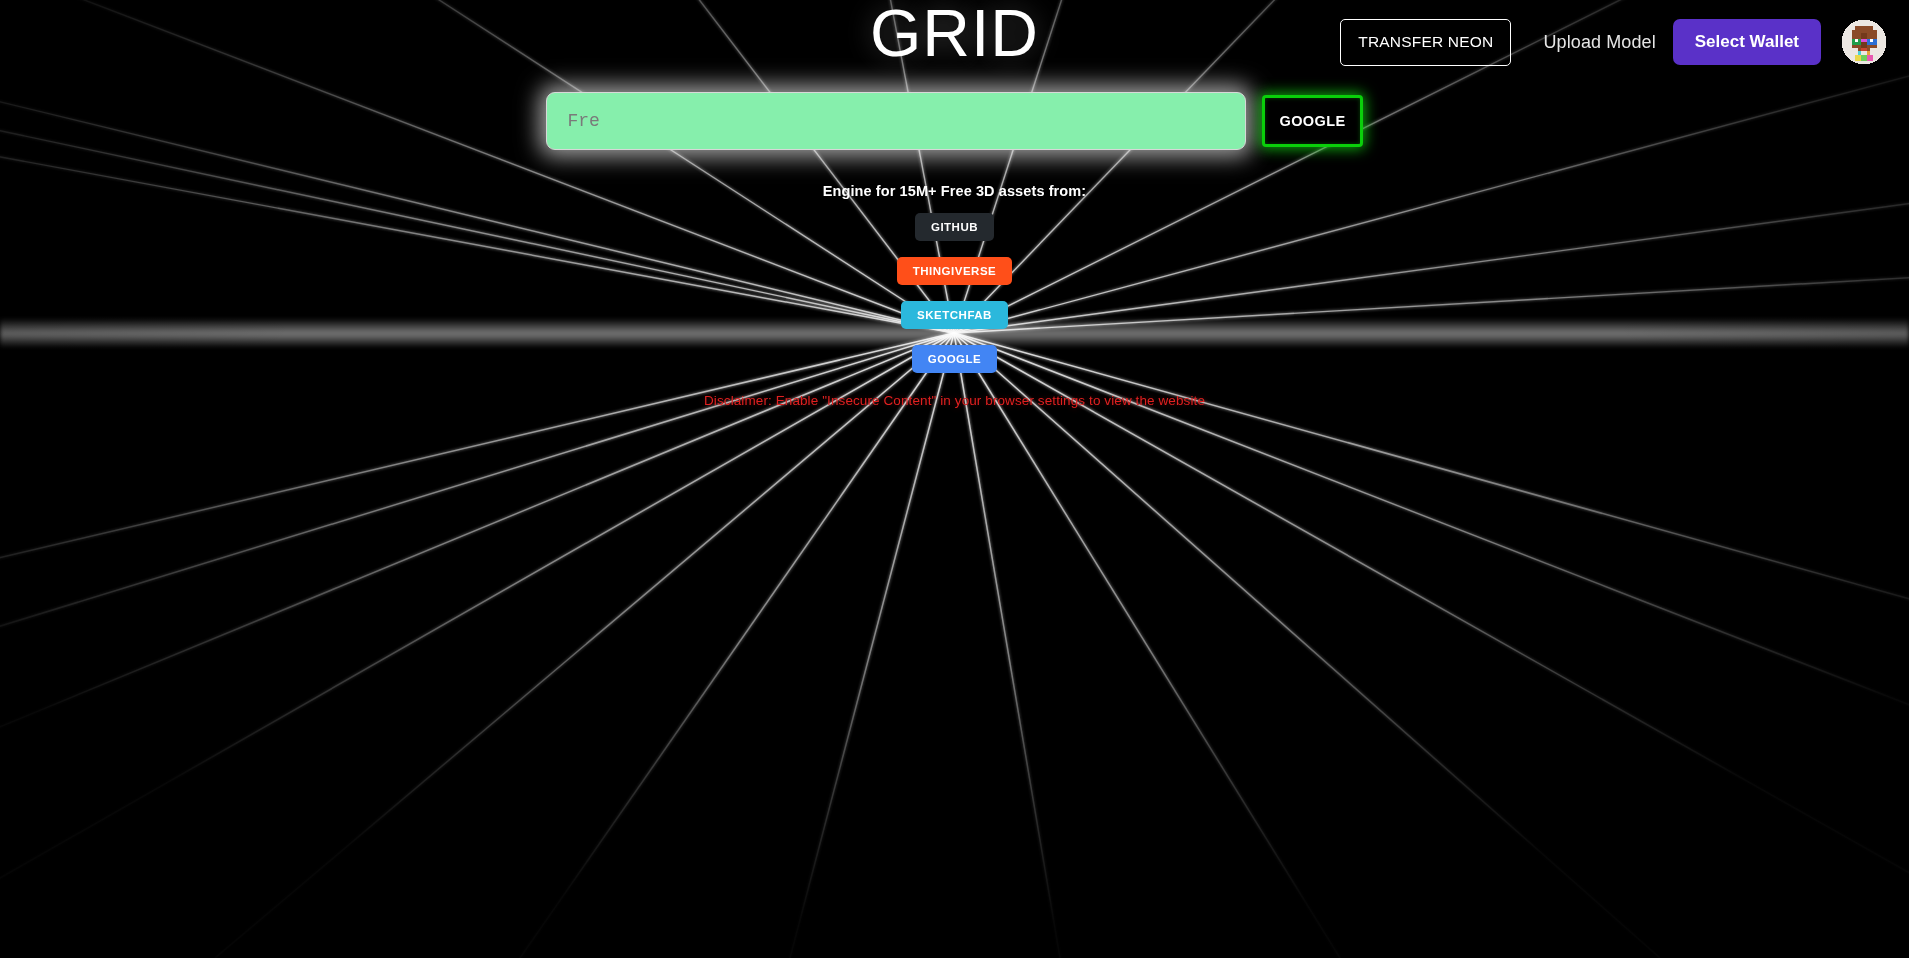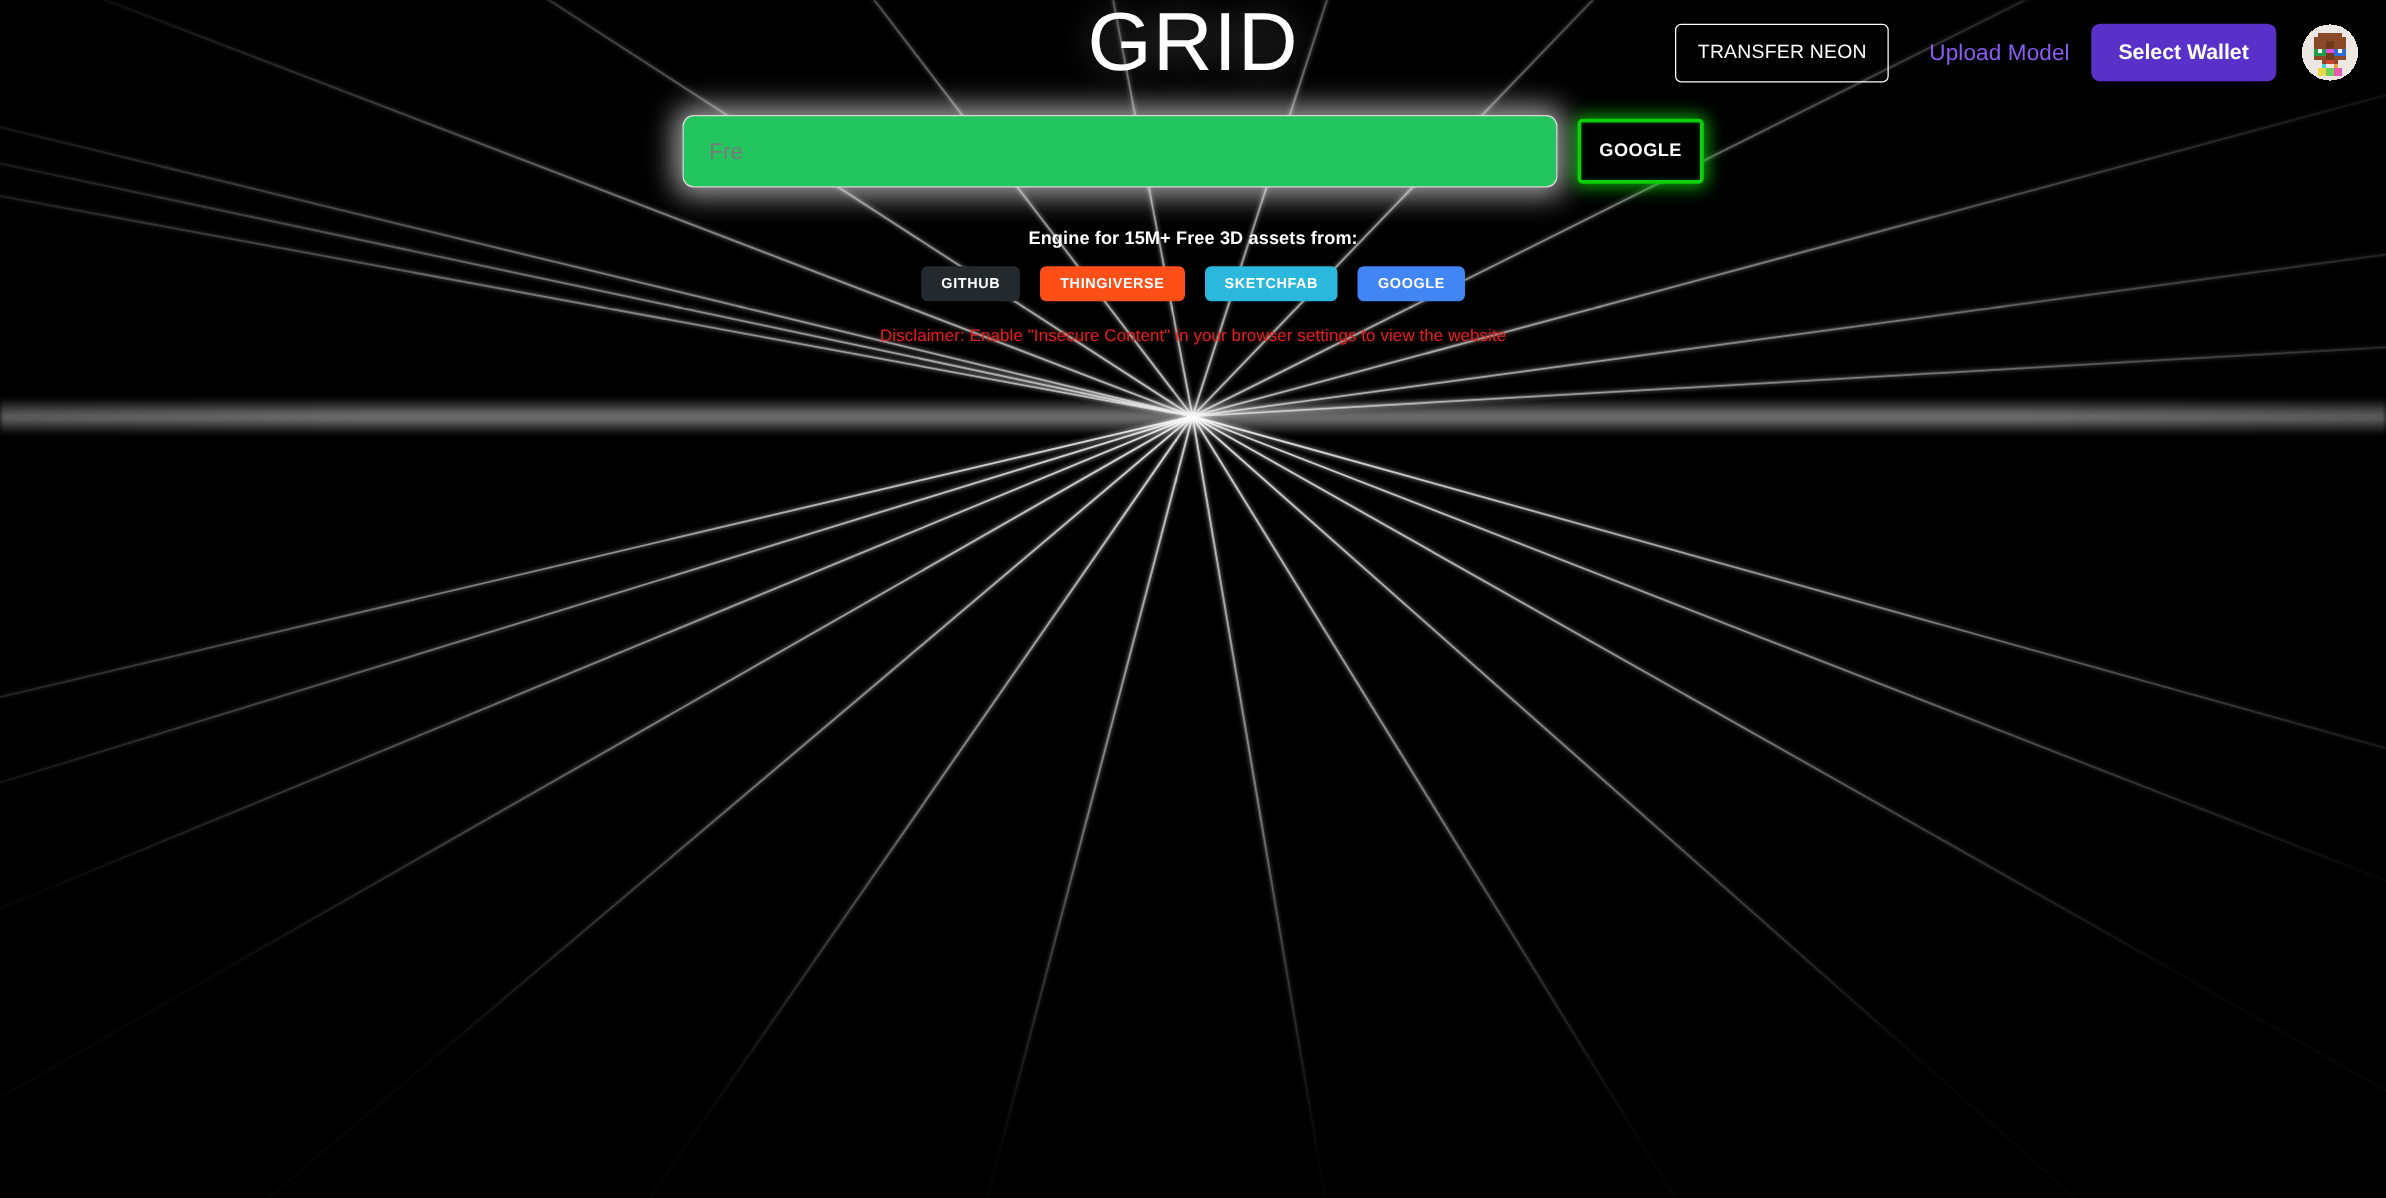--- a/index.html
+++ b/index.html
@@ -49,21 +49,21 @@
     letter-spacing:.2px;
     padding:0 17px;
     display:flex; align-items:center; justify-content:center;
     cursor:pointer;
     white-space:nowrap;
     font-family:"Liberation Sans", sans-serif;
   }
   .btn-outline.coinbase{ margin-right:22px; }
   .btn-outline.neon{ margin-right:32px; }
   .link-plain{
-    color:#8b5cf6;
+    color:#e5e5e5;
     font-size:18px;
     cursor:pointer;
     white-space:nowrap;
     margin-right:17px;
     letter-spacing:.1px;
   }
   .btn-wallet{
     height:46px;
     background:#5A31C8;
     color:#fff;
@@ -102,27 +102,27 @@
   }
 
   .searchrow{
     margin-top:26px;
     display:flex; align-items:center; gap:16px;
   }
   .search-input{
     width:700px; height:58px;
     border-radius:9px;
     border:1px solid #d8d8d8;
-    background:#22c55e;
+    background:#86efac;
     color:#555;
     font-size:18px;
     padding:0 20px;
     outline:none;
     box-shadow:0 0 22px 7px rgba(255,255,255,.62);
-    font-family:Liberation Sans, sans-serif;
+    font-family:Liberation Mono, monospace;
   }
   .search-input::placeholder{ color:#7a7a7a; }
   .btn-search{
     height:52px;
     min-width:84px;
     background:#000;
     color:#fff;
     font-size:14.5px;
     font-weight:bold;
     letter-spacing:.4px;
@@ -137,21 +137,21 @@
   .tagline{
     margin-top:33px;
     color:#ffffff;
     font-size:14.5px;
     font-weight:bold;
     letter-spacing:.1px;
   }
 
   .sources{
     margin-top:14px;
-    display:flex; align-items:center; gap:16px;
+    display:flex; align-items:center; gap:16px;flex-direction:column;
   }
   .src-btn{
     height:28px;
     border:none; border-radius:5px;
     color:#fff;
     font-size:11.5px;
     font-weight:bold;
     letter-spacing:.5px;
     padding:0 16px;
     cursor:pointer;

